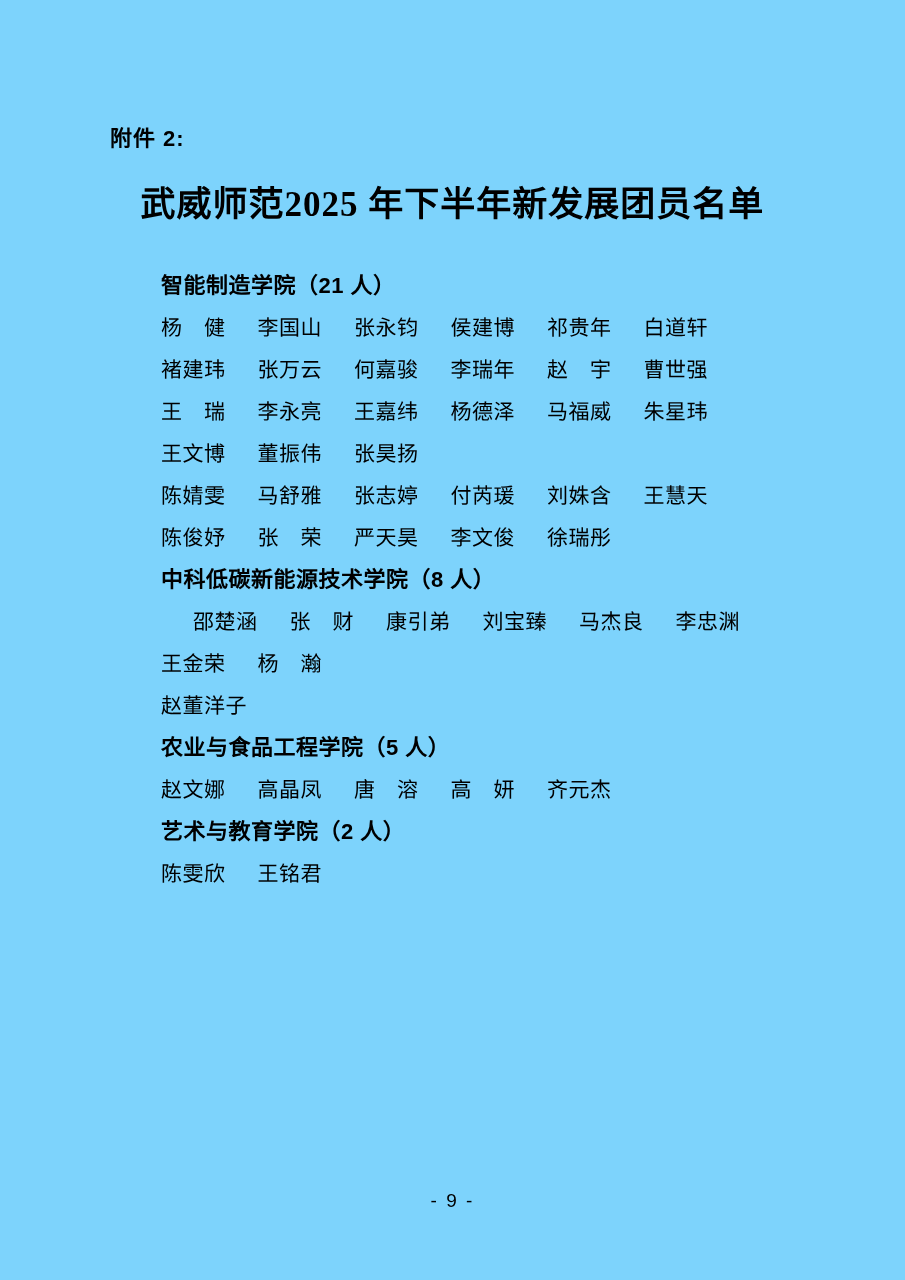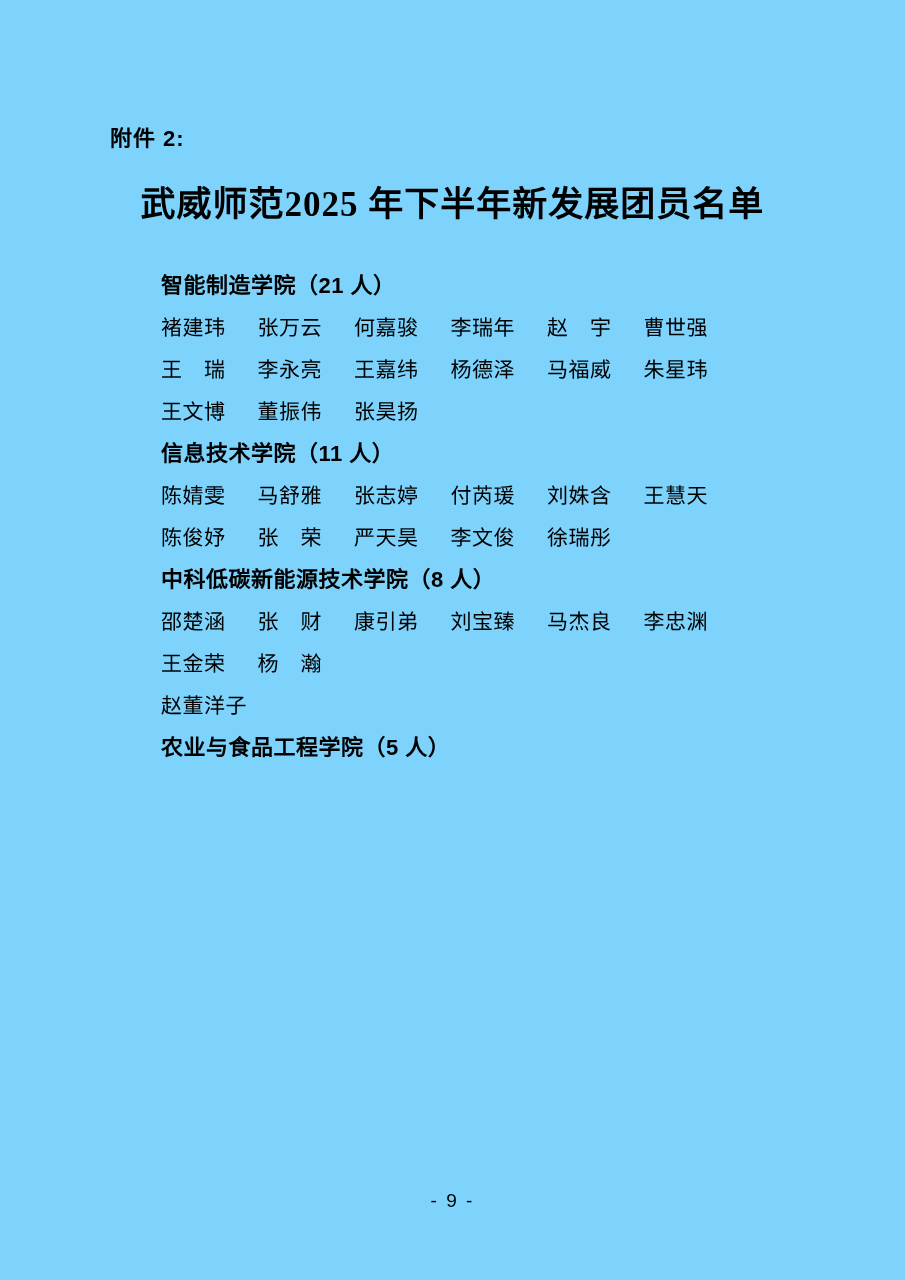--- a/index.html
+++ b/index.html
@@ -57,21 +57,21 @@
   .college-section { margin: 0; }
   .section-heading {
     margin: 5px 0 12px 0;
     font-size: 22px;
     font-weight: 700;
     line-height: 30px;
     letter-spacing: 0.5px;
   }
   .college-section:first-child .section-heading { margin-top: 0; }
   
-  .college-section:nth-child(3) .name-row:first-of-type { margin-top: 8px; }
+  .college-section:nth-child(3) .name-row:first-of-type { margin-top: 8px; text-align: right; }
 
   .name-row {
     display: flex;
     flex-wrap: nowrap;
     margin: 0 0 12px 0;
     font-size: 21px;
     font-weight: 400;
     line-height: 30px;
     letter-spacing: 0.5px;
   }
@@ -99,20 +99,28 @@
 <div class="page">
 
   <div class="attachment-label">附件 2:</div>
 
   <h1 class="doc-title">武威师范2025 年下半年新发展团员名单</h1>
 
   <div class="sections">
       <section class="college-section">
         <h2 class="section-heading">智能制造学院（21 人）</h2>
         <div class="name-row">
+          <span class="member-name">杨　健</span>
+          <span class="member-name">李国山</span>
+          <span class="member-name">张永钧</span>
+          <span class="member-name">侯建博</span>
+          <span class="member-name">祁贵年</span>
+          <span class="member-name">白道轩</span>
+        </div>
+        <div class="name-row">
           <span class="member-name">褚建玮</span>
           <span class="member-name">张万云</span>
           <span class="member-name">何嘉骏</span>
           <span class="member-name">李瑞年</span>
           <span class="member-name">赵　宇</span>
           <span class="member-name">曹世强</span>
         </div>
         <div class="name-row">
           <span class="member-name">王　瑞</span>
           <span class="member-name">李永亮</span>
@@ -121,21 +129,20 @@
           <span class="member-name">马福威</span>
           <span class="member-name">朱星玮</span>
         </div>
         <div class="name-row">
           <span class="member-name">王文博</span>
           <span class="member-name">董振伟</span>
           <span class="member-name">张昊扬</span>
         </div>
       </section>
       <section class="college-section">
-        <h2 class="section-heading">信息技术学院（11 人）</h2>
         <div class="name-row">
           <span class="member-name">陈婧雯</span>
           <span class="member-name">马舒雅</span>
           <span class="member-name">张志婷</span>
           <span class="member-name">付芮瑗</span>
           <span class="member-name">刘姝含</span>
           <span class="member-name">王慧天</span>
         </div>
         <div class="name-row">
           <span class="member-name">陈俊妤</span>
@@ -160,18 +167,32 @@
           <span class="member-name">杨　瀚</span>
         </div>
       </section>
       <section class="college-section">
         <div class="name-row">
           <span class="member-name">赵董洋子</span>
         </div>
       </section>
       <section class="college-section">
         <h2 class="section-heading">农业与食品工程学院（5 人）</h2>
+        <div class="name-row">
+          <span class="member-name">赵文娜</span>
+          <span class="member-name">高晶凤</span>
+          <span class="member-name">唐　溶</span>
+          <span class="member-name">高　妍</span>
+          <span class="member-name">齐元杰</span>
+        </div>
+      </section>
+      <section class="college-section">
+        <h2 class="section-heading">艺术与教育学院（2 人）</h2>
+        <div class="name-row">
+          <span class="member-name">陈雯欣</span>
+          <span class="member-name">王铭君</span>
+        </div>
       </section>
     </div>
 
   <div class="page-number">- 9 -</div>
 
 </div>
 
 </body></html>

